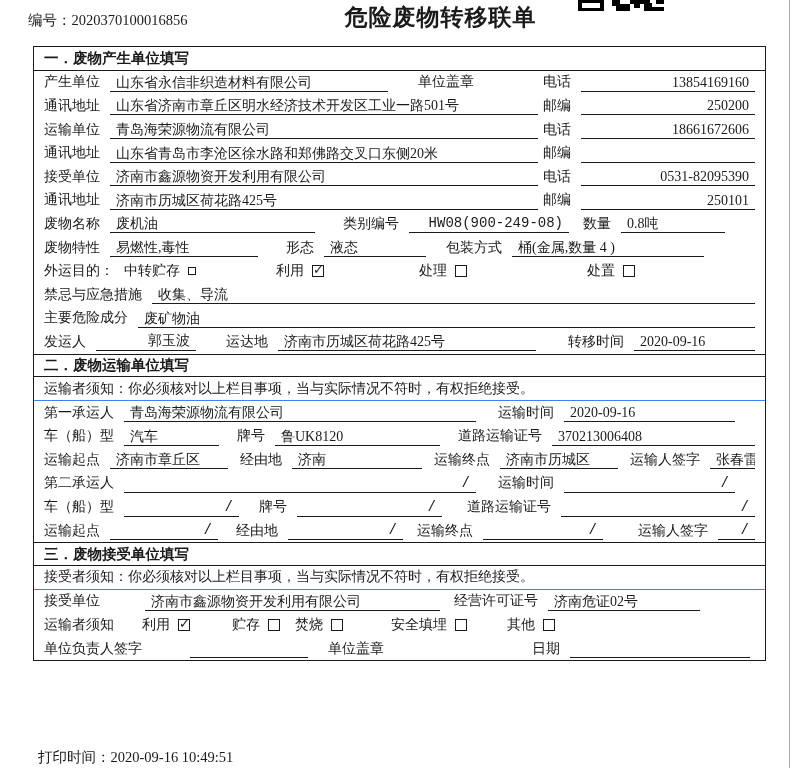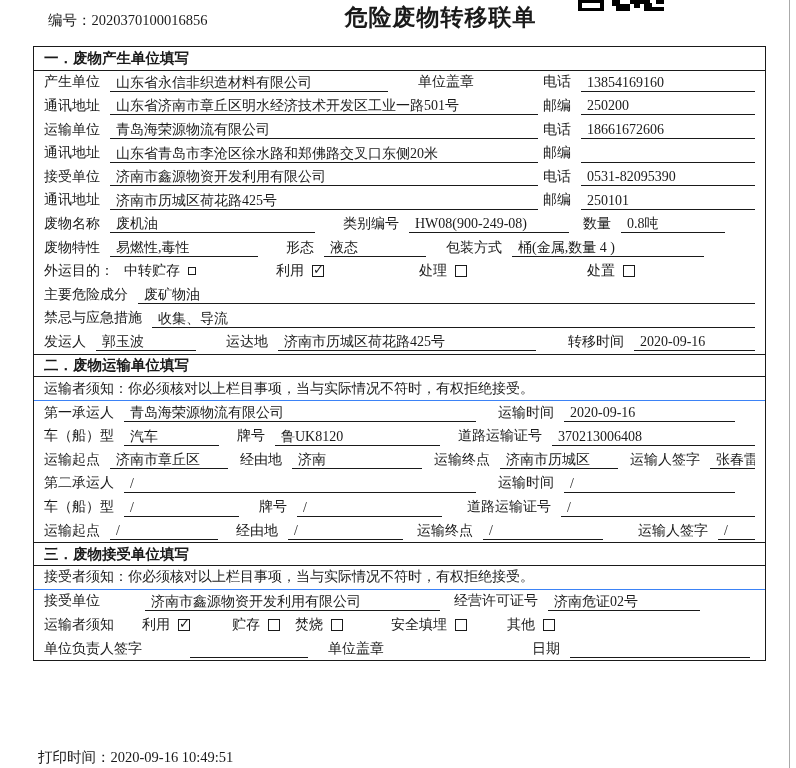--- a/index.html
+++ b/index.html
@@ -9,21 +9,21 @@
     width:796px; height:768px;
     background:#ffffff;
     color:#1a1a1a;
     font-family:"Liberation Serif","DejaVu Serif",serif;
     font-size:14px;
     overflow:hidden;
   }
   .page-edge-r { position:absolute; top:0; bottom:0; right:6px; width:1px; background:#aaa; }
 
   
-  .doc-number { position:absolute; left:48px; top:11px; font-size:14.5px; white-space:nowrap; }
+  .doc-number { position:absolute; left:28px; top:11px; font-size:14.5px; white-space:nowrap; }
   .doc-title  { position:absolute; left:0; top:2px; width:100%; text-align:center; padding-left:85px;
                 font-family:"Liberation Sans","DejaVu Sans",sans-serif;
                 font-size:23px; font-weight:bold; letter-spacing:1px; }
   .qr-frag { position:absolute; left:578px; top:0; }
 
   
   .form-table {
     position:absolute; left:33px; top:46px; width:733px;
     border:1.5px solid #1a1a1a;
   }
@@ -39,22 +39,22 @@
   }
   .bt { border-top:1px solid #1a1a1a; }
   .bb { border-bottom:1px solid #3b82f6; }
   .lbl { flex:none; }
   .val {
     border-bottom:1px solid #1a1a1a;
     padding:0 6px; margin-left:10px;
     overflow:hidden; height:19px; line-height:19px;
   }
   .grow { flex:1; }
-  .sl { text-align:left; }
-  .rg { margin-left:auto; display:flex; align-items:center; width:212px; flex:none; }
+  .sl { text-align:right;font-family:Liberation Mono, monospace; }
+  .rg { margin-left:auto; display:flex; align-items:center; width:212px; flex:none;text-align:right; }
   .rg .val { flex:1; }
   .ci { display:inline-flex; align-items:center; }
   .cb { display:inline-block; width:12px; height:12px; border:1px solid #1a1a1a;
         margin-left:8px; position:relative; flex:none; }
   .cb.small { width:8px; height:8px; }
   .cb.checked::after { content:"✓"; position:absolute; top:-4px; left:0px; font-size:13px; color:#1a1a1a; }
 
   .print-time { position:absolute; left:38px; top:748px; font-size:14.5px; }
 </style>
 </head>
@@ -170,27 +170,27 @@
         <span>处理</span>
         <span class="cb"></span>
       </span>
       <span class="ci" style="margin-left:120px">
         <span>处置</span>
         <span class="cb"></span>
       </span>
     </div>
 
     <div class="row">
+      <span class="lbl">禁忌与应急措施</span>
+      <span class="val grow">收集、导流</span>
+    </div>
+
+    <div class="row">
       <span class="lbl">主要危险成分</span>
       <span class="val grow">废矿物油</span>
-    </div>
-
-    <div class="row">
-      <span class="lbl">禁忌与应急措施</span>
-      <span class="val grow">收集、导流</span>
     </div>
 
 
     <div class="row">
       <span class="lbl">发运人</span>
       <span class="val sl" style="width:100px">郭玉波</span>
       <span class="lbl" style="margin-left:30px">运达地</span>
       <span class="val" style="width:258px">济南市历城区荷花路425号</span>
       <span class="lbl" style="margin-left:32px">转移时间</span>
       <span class="val grow">2020-09-16</span>

